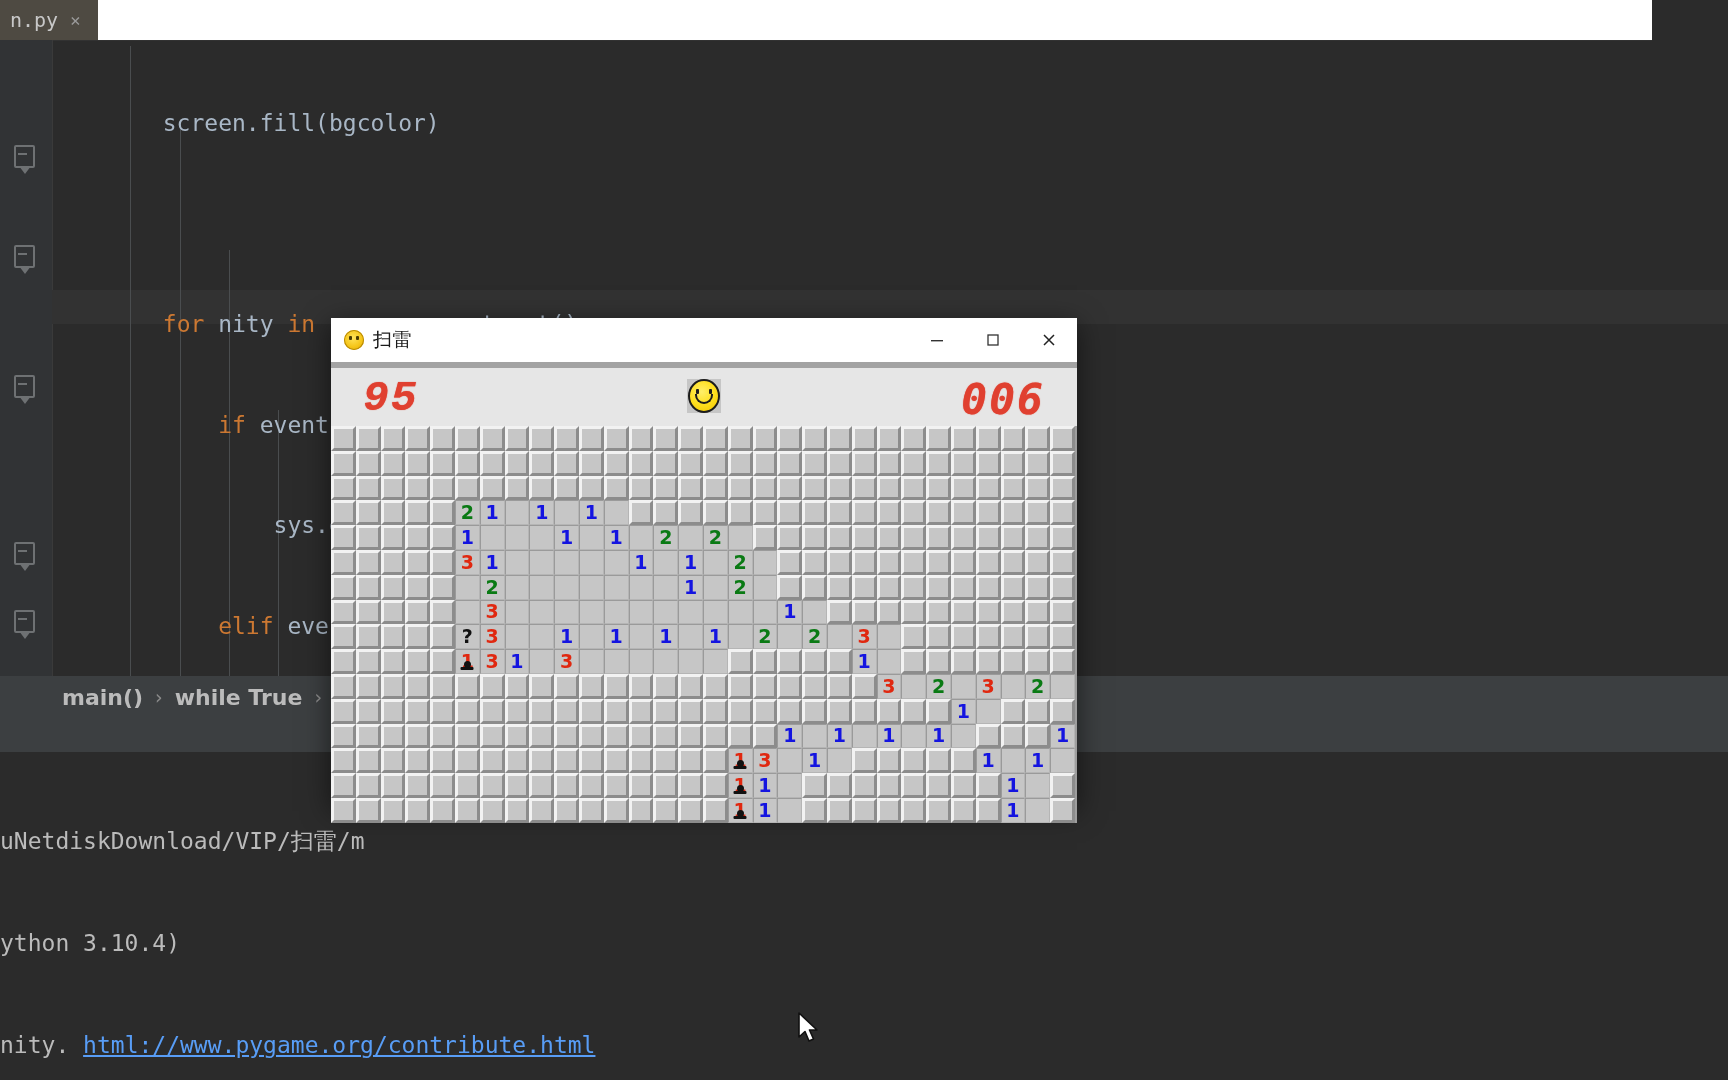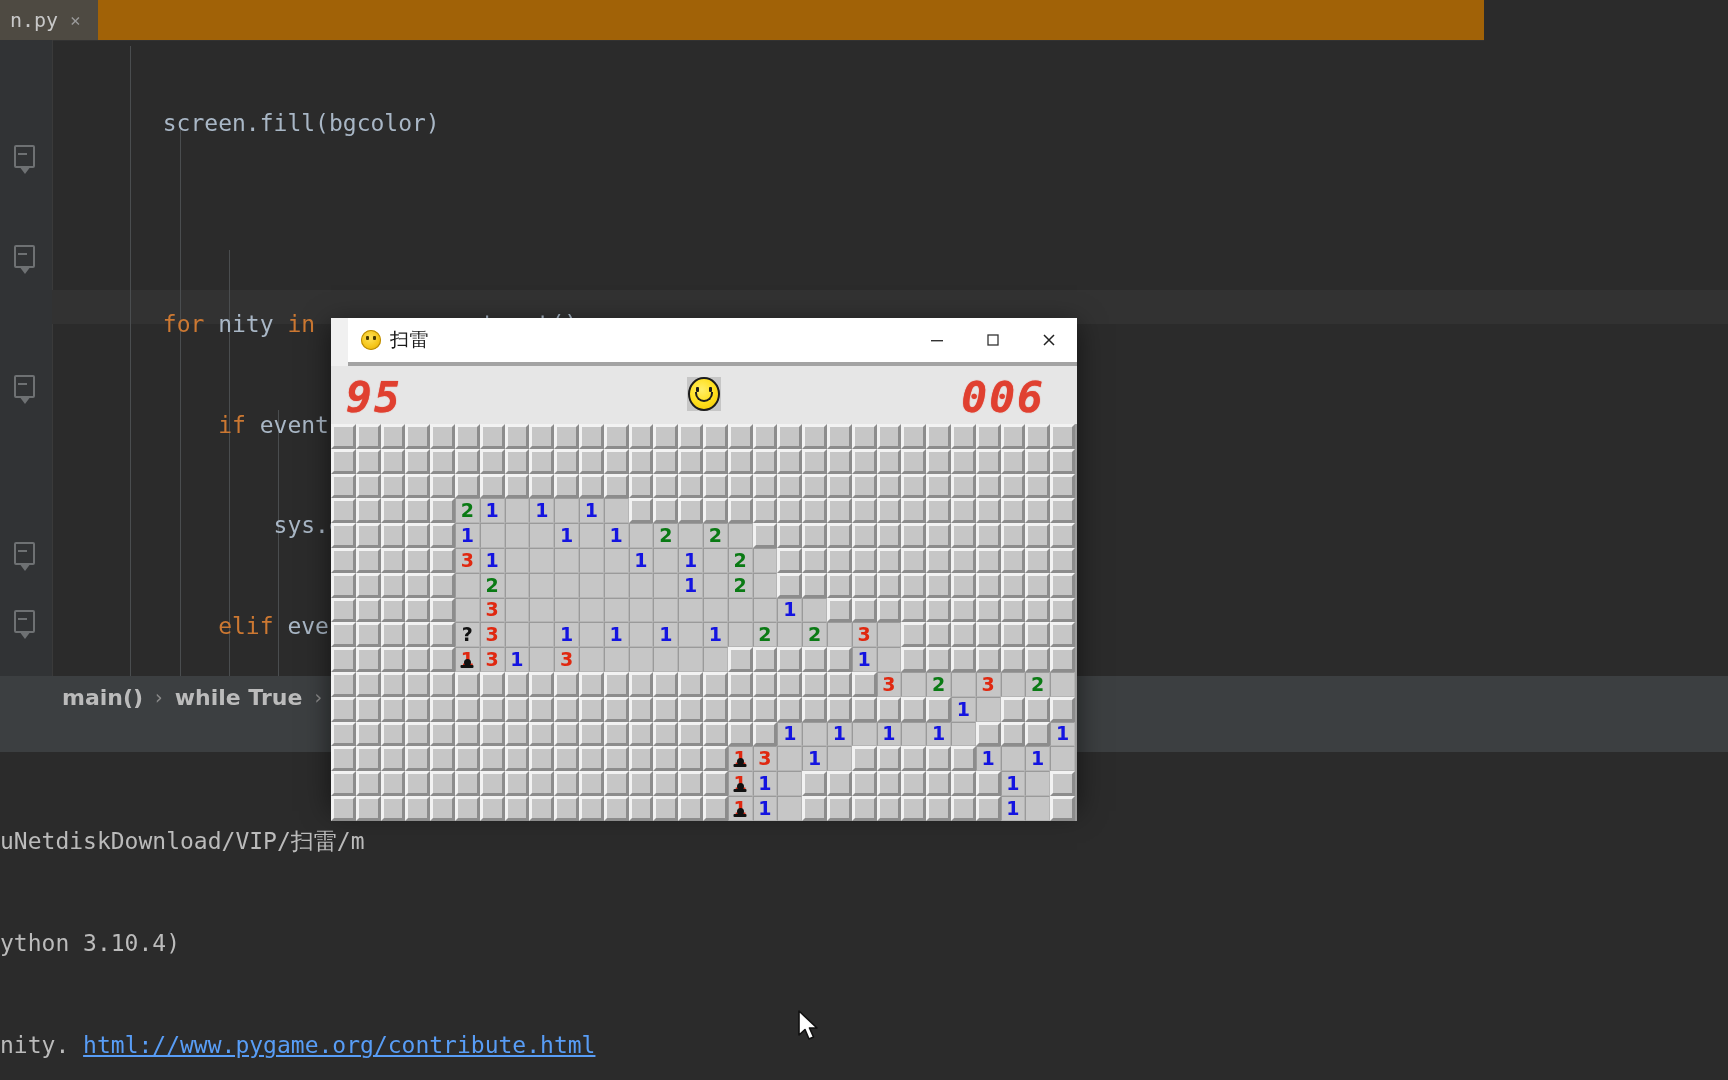--- a/index.html
+++ b/index.html
@@ -14,22 +14,22 @@
     width: 1728px; height: 1080px;
     background: #3c3f41;
   }
 
   
   .ide {
     position: absolute; inset: 0;
     background: #2b2b2b;
   }
   .ide-tabbar {
-    position: absolute; left: 0; top: 0; width: 1484px; height: 40px;
-    background: #a16207;
+    position: absolute; left: 0; top: 0; width: 1652px; height: 40px;
+    background: #ffffff;
     border-bottom: 1px solid #323232;
   }
   .ide-tab {
     position: absolute; left: -14px; top: 0;
     height: 40px; padding: 0 18px 0 24px;
     display: flex; align-items: center; gap: 12px;
     background: #4e4a42;
     color: #c8c8c8;
     font-family: "DejaVu Sans Mono", monospace;
     font-size: 20px;
@@ -119,22 +119,21 @@
     left: 331px; top: 318px;
     width: 746px; height: 487px;
     background: #f0f0f0;
     box-shadow: 0 6px 26px rgba(0,0,0,0.55);
   }
   .ms-titlebar {
     position: relative;
     height: 44px;
     background: #ffffff;
     display: flex; align-items: center;
-    border-bottom: 4px solid #a3a3a3;
-    margin-left: 17px;
+    border-bottom: 6px solid #a3a3a3;
   }
   .ms-appicon {
     width: 20px; height: 20px; margin-left: 13px; margin-right: 9px;
     position: relative;
     border-radius: 50%;
     background: radial-gradient(circle at 45% 40%, #ffe25a 0%, #f5c518 55%, #d9a106 100%);
     box-shadow: inset 0 0 0 1px #b98a05;
   }
   .ms-appicon::before, .ms-appicon::after {
     content: ""; position: absolute; top: 6px;
@@ -166,21 +165,21 @@
   }
   .seven-seg {
     font-family: "DejaVu Sans Mono", monospace;
     font-size: 43px;
     font-weight: bold;
     font-style: italic;
     color: #e04030;
     letter-spacing: 2px;
     text-shadow: 0 0 1px rgba(224,64,48,0.9);
   }
-  .score-left  { position: absolute; left: 15px; top: 6px; }
+  .score-left  { position: absolute; left: 32px; top: 6px; font-family: Liberation Mono, monospace; }
   .score-right { position: absolute; right: 32px; top: 6px; }
   .ms-face {
     position: absolute; left: 50%; top: 11px;
     transform: translateX(-50%);
     width: 34px; height: 34px;
     background: #c6c6c6;
     display: flex; align-items: center; justify-content: center;
   }
   .ms-face .ball {
     width: 28px; height: 30px;

